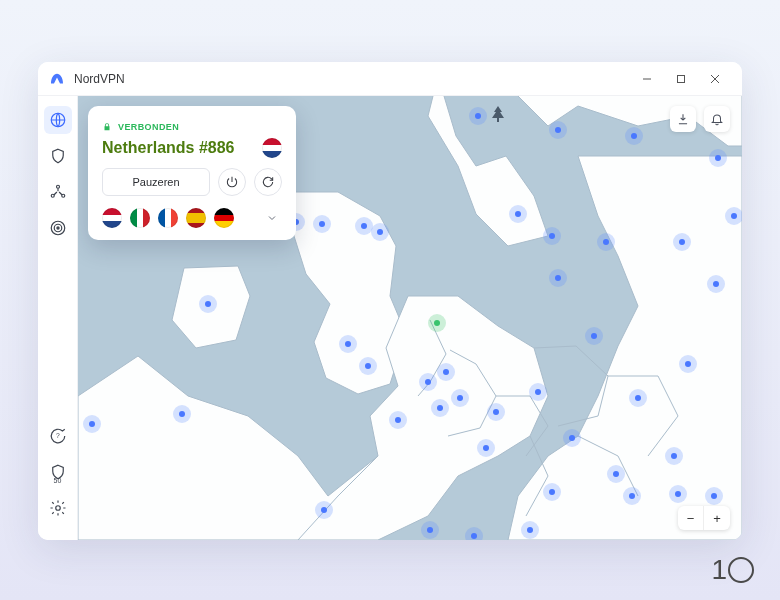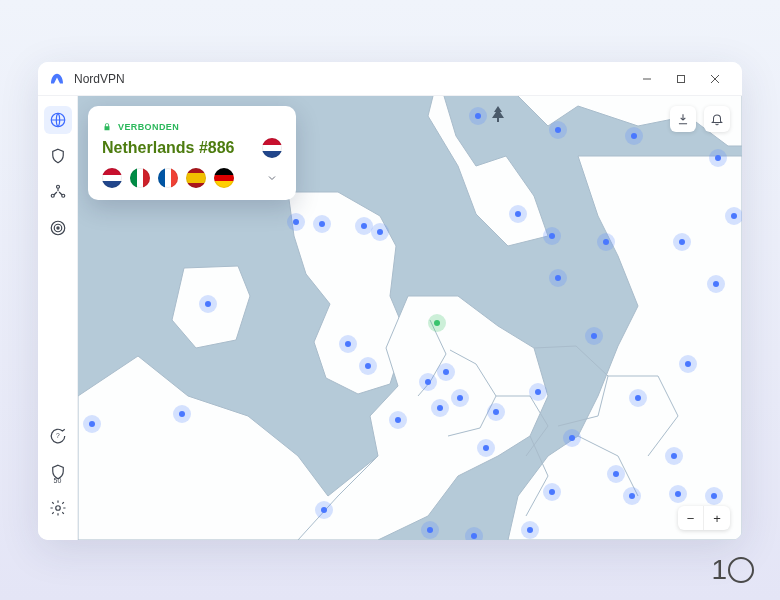--- a/index.html
+++ b/index.html
@@ -248,20 +248,35 @@
             <svg width="10" height="10" viewBox="0 0 24 24" fill="#2cb85c">
                 <path d="M7 10V8a5 5 0 0 1 10 0v2h1v10H6V10h1zm2 0h6V8a3 3 0 0 0-6 0v2z"></path>
               </svg>
           </span>
           <span class="status-label">VERBONDEN</span>
         </div>
         <div class="server-name">
           <span>Netherlands #886</span>
           <span class="flag flag-nl"></span>
         </div>
+        <div class="action-row">
+          <button class="pause-btn">Pauzeren</button>
+          <div class="round-btn">
+            <svg width="14" height="14" viewBox="0 0 24 24" fill="none" stroke="currentColor" stroke-width="1.8">
+                <path d="M12 3v9"></path>
+                <path d="M7 6a8 8 0 1 0 10 0"></path>
+              </svg>
+          </div>
+          <div class="round-btn">
+            <svg width="14" height="14" viewBox="0 0 24 24" fill="none" stroke="currentColor" stroke-width="1.8">
+                <path d="M20 12a8 8 0 1 1-2.34-5.66L20 9"></path>
+                <path d="M20 4v5h-5"></path>
+              </svg>
+          </div>
+        </div>
         <div class="recent-row">
           <span class="flag flag-nl"></span>
           <span class="flag flag-it"></span>
           <span class="flag flag-fr"></span>
           <span class="flag flag-es"></span>
           <span class="flag flag-de"></span>
           <span class="chev">
             <svg width="12" height="12" viewBox="0 0 24 24" fill="none" stroke="currentColor" stroke-width="2">
                 <path d="M6 9l6 6 6-6"></path>
               </svg>

